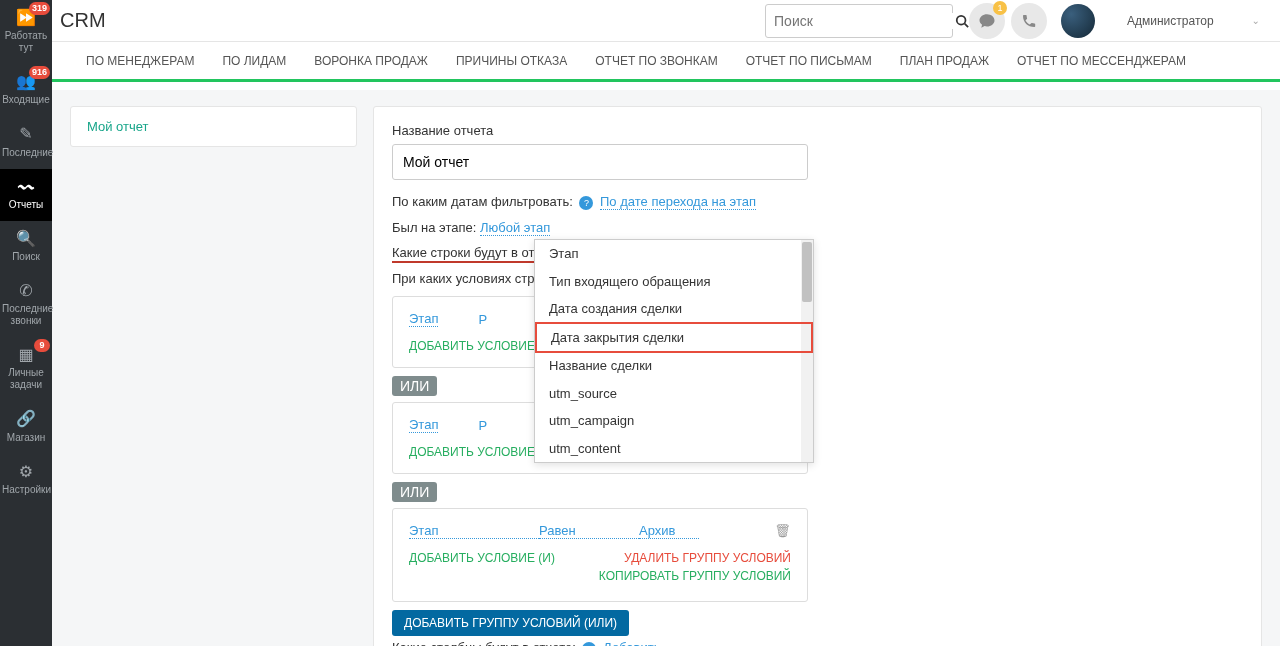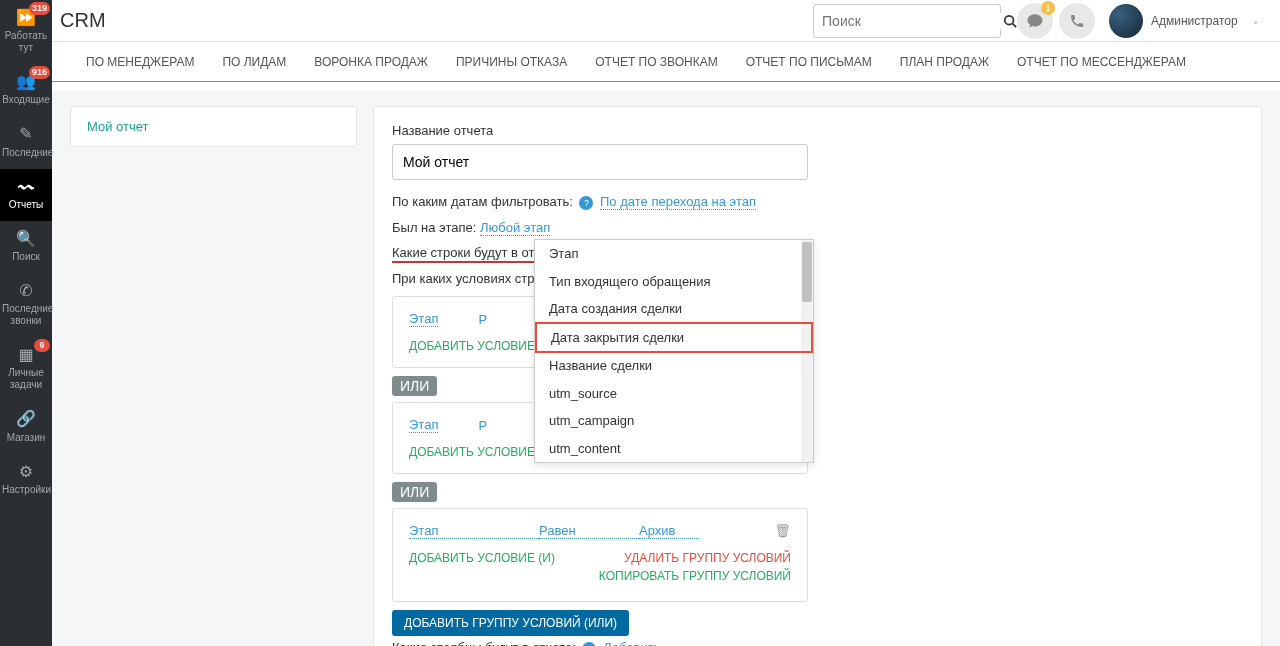--- a/index.html
+++ b/index.html
@@ -7,35 +7,35 @@
 
 
 .header { height: 42px; display: flex; align-items: center; padding: 0 20px; border-bottom: 1px solid #e5e5e5; position: relative; z-index: 5; background: #fff; }
 .logo { font-size: 20px; font-weight: 400; color: #333; margin-left: 40px; }
 .header-spacer { flex: 1; }
 .search-box { width: 188px; height: 34px; border: 1px solid #ccc; border-radius: 3px; display: flex; align-items: center; padding: 0 8px; margin-right: 10px; }
 .search-box input { border: none; outline: none; flex: 1; font-size: 14px; color: #777; }
 .search-icon { width: 14px; height: 14px; }
 .hdr-icon { width: 36px; height: 36px; border-radius: 50%; background: #e8e8e8; display: flex; align-items: center; justify-content: center; margin-left: 6px; position: relative; cursor: pointer; }
 .hdr-badge { position: absolute; top: -2px; right: -2px; background: #f8c146; color: #fff; font-size: 9px; min-width: 14px; height: 14px; border-radius: 7px; display: flex; align-items: center; justify-content: center; padding: 0 3px; }
-.user-block { display: flex; align-items: center; margin-left: 14px; cursor: pointer; }
+.user-block { display: flex; align-items: center; margin-left: 14px; cursor: pointer; gap: 24px; }
 .avatar { width: 34px; height: 34px; border-radius: 50%; background: radial-gradient(circle at 30% 30%, #3a5f7d, #142836); margin-right: 8px; }
 .user-name { font-size: 12px; color: #555; }
 .chev { margin-left: 14px; color: #aaa; font-size: 10px; }
 
 
 .sidebar { position: absolute; left: 0; top: 0; bottom: 0; width: 52px; background: #2b2f33; z-index: 10; display: flex; flex-direction: column; }
 .sb-item { color: #a0a6ab; font-size: 10px; text-align: center; padding: 8px 2px 10px; cursor: pointer; position: relative; line-height: 1.2; }
 .sb-item.active { background: #000; color: #fff; }
 .sb-item .ic { font-size: 16px; display: block; margin-bottom: 3px; }
 .sb-item .lbl { display: block; }
 .sb-badge { position: absolute; top: 2px; right: 2px; background: #e74c3c; color: #fff; font-size: 9px; min-width: 16px; height: 13px; border-radius: 7px; display: flex; align-items: center; justify-content: center; padding: 0 3px; font-weight: bold; }
 
 
-.tabs-row { display: flex; align-items: center; height: 40px; padding-left: 72px; border-bottom: 1px solid #22c55e; font-size: 12px; background: #fff; }
+.tabs-row { display: flex; align-items: center; height: 40px; padding-left: 72px; border-bottom: 3px solid #22c55e; font-size: 12px; background: #fff; }
 .tab { color: #555; padding: 0 14px; height: 40px; display: flex; align-items: center; cursor: pointer; white-space: nowrap; }
 
 
 .content { position: absolute; top: 90px; left: 52px; right: 0; bottom: 0; background: #f5f6f7; padding: 16px 18px; overflow: hidden; }
 .left-panel { width: 287px; background: #fff; border: 1px solid #e5e5e5; border-radius: 3px; float: left; }
 .left-panel .item { padding: 12px 16px; font-size: 13px; color: #17a589; cursor: pointer; }
 .main-panel { margin-left: 303px; background: #fff; border: 1px solid #e5e5e5; border-radius: 3px; padding: 16px 18px; height: 570px; overflow: hidden; position: relative; }
 
 .field-label { font-size: 13px; color: #333; margin-bottom: 6px; }
 .text-input { width: 416px; height: 36px; border: 1px solid #ccc; border-radius: 3px; padding: 0 10px; font-size: 14px; margin-bottom: 14px; }

